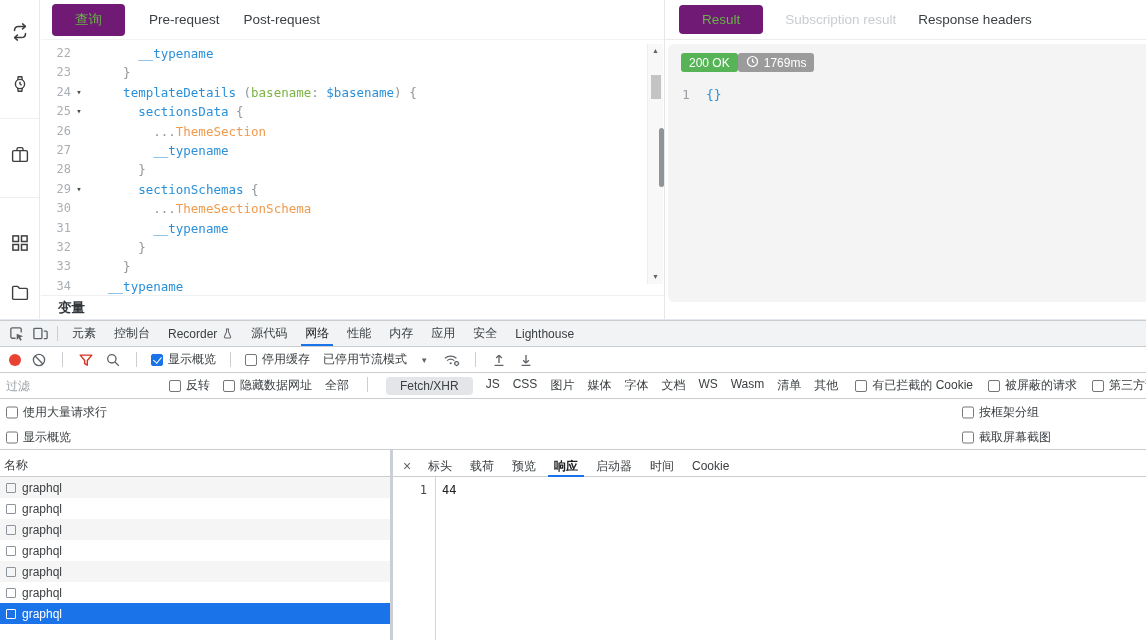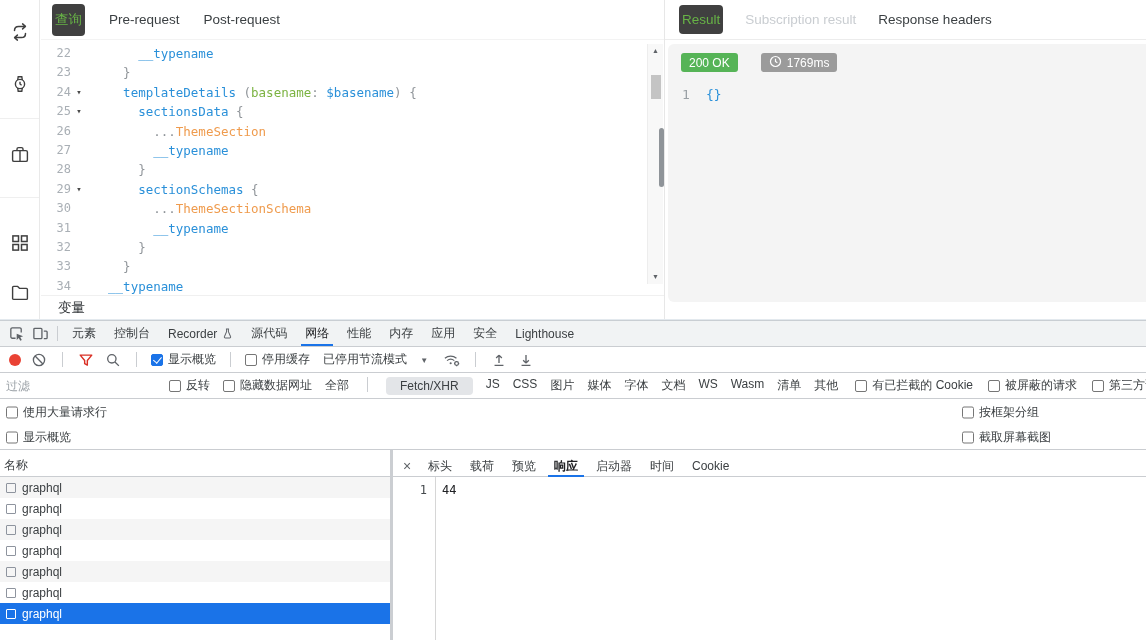--- a/index.html
+++ b/index.html
@@ -10,48 +10,48 @@
 
 #gql{position:absolute;left:0;top:0;width:1146px;height:320px;background:#fff;border-bottom:1px solid #e3e9ee}
 #sidebar{position:absolute;left:0;top:0;width:40px;height:319px;border-right:1px solid #e9e9e9;background:#fff}
 .sb-icon{position:absolute;left:10px;width:20px;height:20px}
 .sb-icon svg{width:20px;height:20px;display:block}
 .sb-div{position:absolute;left:0;width:39px;border-top:1px solid #efefef}
 
 #request-pane{position:absolute;left:41px;top:0;width:623px;height:319px;background:#fff}
 .gtab-bar{height:40px;display:flex;align-items:center;gap:24px;padding-left:11px;background:#fff;border-bottom:1px solid #f3f3f3}
 .gtab{font-size:13.5px;color:#3a3f42;white-space:nowrap;cursor:pointer}
-.gtab.active{background:#404040;color:#67b346;padding:7px 3px;border-radius:4px}
+.gtab.active{background:#701a75;color:#67b346;padding:7px 23px;border-radius:4px}
 .gtab.disabled{color:#c9cdd1}
 
 #editor{position:absolute;left:0;top:40px;width:596px;height:255px;padding-top:4px;
   font-family:"DejaVu Sans Mono","Liberation Mono",monospace;font-size:12.5px;overflow:hidden}
 .cm-line{display:flex;height:19.4px;line-height:19.4px;white-space:pre}
 .ln{width:30px;text-align:right;color:#a9afb5;flex:none;font-size:12px}
 .fold{width:16px;text-align:center;color:#4a4a4a;font-size:9px;flex:none}
 .codeline{padding-left:6px}
 .tk-plain{color:#555}
 .tk-field{color:#2a90d9}
 .tk-punc{color:#8f9499}
 .tk-arg{color:#7cb342}
 .tk-var{color:#2a90d9}
 .tk-frag{color:#ef9b4d}
 
 #variables-bar{position:absolute;left:0;bottom:0;width:623px;height:24px;border-top:1px solid #f0f0f0;display:flex;align-items:center;background:#fff}
-#variables-bar span{font-weight:normal;font-size:13.5px;color:#33373a;padding-left:17px}
+#variables-bar span{font-weight:bold;font-size:13.5px;color:#33373a;padding-left:17px}
 
 #ed-scroll{position:absolute;left:606px;top:44px;width:16px;height:240px;background:#f8f8f8;border-left:1px solid #ededed}
 .sb-arrow{position:absolute;left:0;width:15px;text-align:center;font-size:7px;color:#5f6368;line-height:10px}
 #ed-thumb{position:absolute;left:3px;top:31px;width:10px;height:24px;background:#c4c4c4}
 #splitter{position:absolute;left:659px;top:128px;width:5px;height:59px;background:#8f9499;border-radius:3px;z-index:5}
 
 #response-pane{position:absolute;left:664px;top:0;width:482px;height:319px;border-left:1px solid #e7e7e7;background:#fff}
 #res-tabs{height:40px;display:flex;align-items:center;gap:22px;padding-left:14px;border-bottom:1px solid #ececec;background:#fff}
 #res-box{position:absolute;left:3px;right:0;top:44px;height:258px;background:#f4f4f4;border-radius:6px 0 0 6px}
-.badge-row{display:flex;align-items:center;gap:23px;padding:9px 17px 0 13px}
+.badge-row{display:flex;align-items:center;gap:0;padding:9px 17px 0 13px}
 .badge{font-size:12px;color:#fff;border-radius:3px;padding:2px 8px;height:19px;display:flex;align-items:center;gap:5px}
 .badge.ok{background:#56b457}
 .badge.time{background:#9b9b9b}
 .res-line{display:flex;font-family:"DejaVu Sans Mono","Liberation Mono",monospace;font-size:13px;padding:15px 0 0 14px}
 .res-ln{color:#9aa0a5;width:20px;flex:none}
 .res-code{color:#2a90d9;padding-left:4px}
 
 
 #devtools{position:absolute;left:0;top:320px;width:1146px;height:320px;background:#86efac;
   border-top:1px solid #c9ced3;font-size:12px;color:#3c4043}

